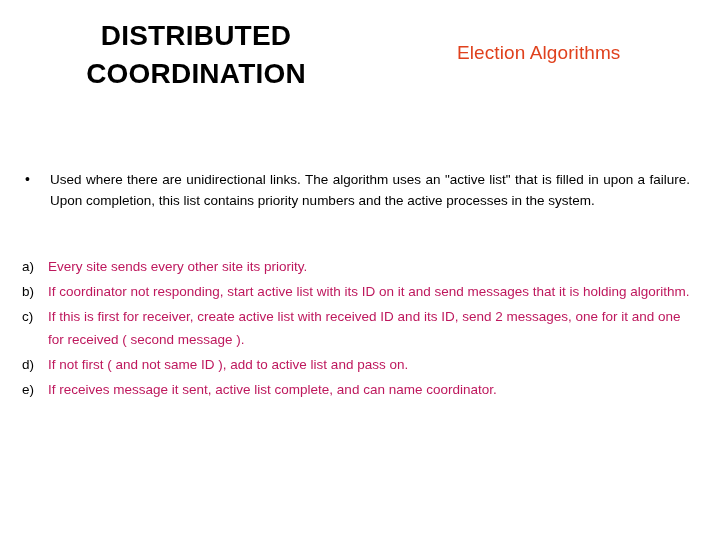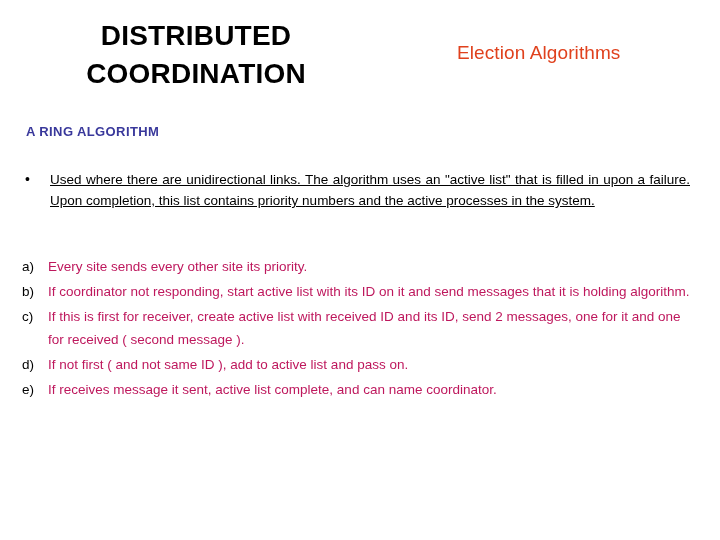--- a/index.html
+++ b/index.html
@@ -84,21 +84,20 @@
     line-height: 21px;
     color: #000000;
   }
   .bullet-text {
     display: block;
     font-size: 13.5px;
     line-height: 21px;
     color: #000000;
     text-align: justify;
     text-justify: inter-word;
-    text-decoration: underline;
   }
 
   #steps-block {
     position: absolute;
     left: 22px;
     top: 255px;
     width: 670px;
   }
   .step-row {
     position: relative;
@@ -156,21 +155,20 @@
 <div id="slide">
 
   <div id="header">
     <div id="slide-title">
       <span class="title-line">DISTRIBUTED</span>
       <span class="title-line">COORDINATION</span>
     </div>
     <div id="topic-label">Election Algorithms</div>
   </div>
 
-  <div id="section-heading">A RING ALGORITHM</div>
 
   <div id="intro-block">
     <div class="bullet-row">
       <span class="bullet-mark">•</span>
       <span class="bullet-text">Used where there are unidirectional links. The algorithm uses an "active list" that is filled in upon a failure. Upon completion, this list contains priority numbers and the active processes in the system.</span>
     </div>
   </div>
 
   <div id="steps-block">
     <div class="step-row">

